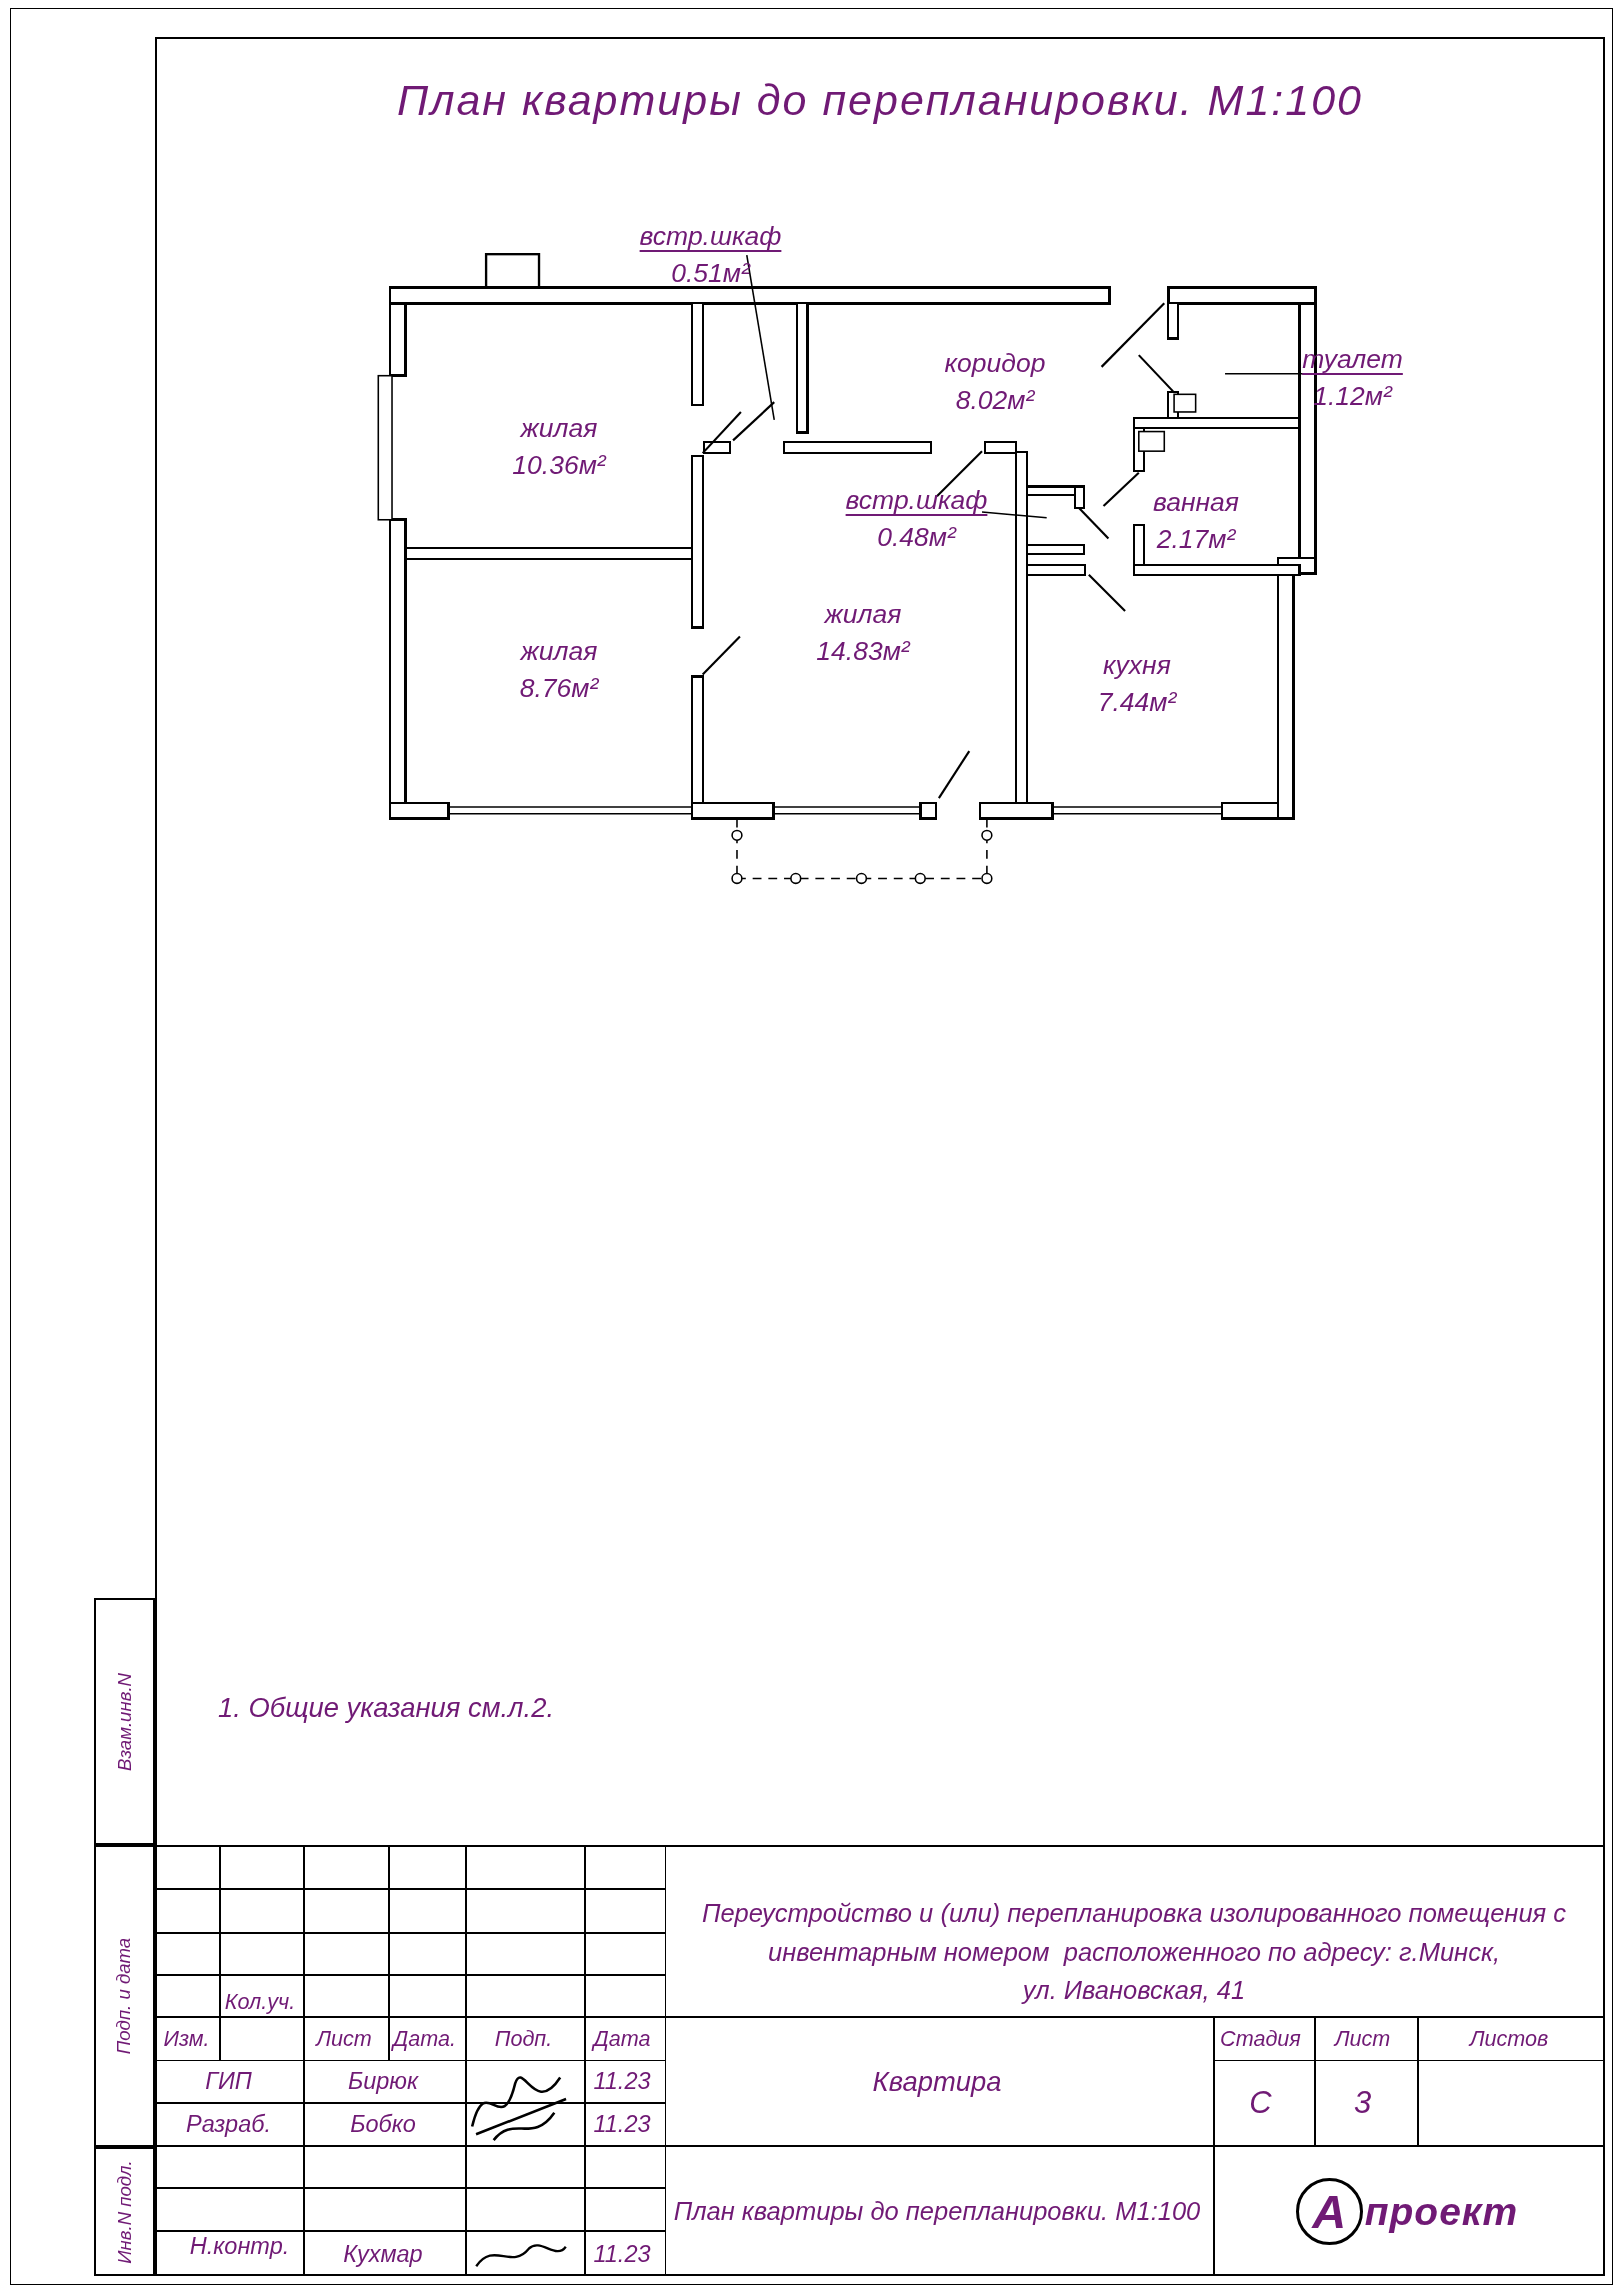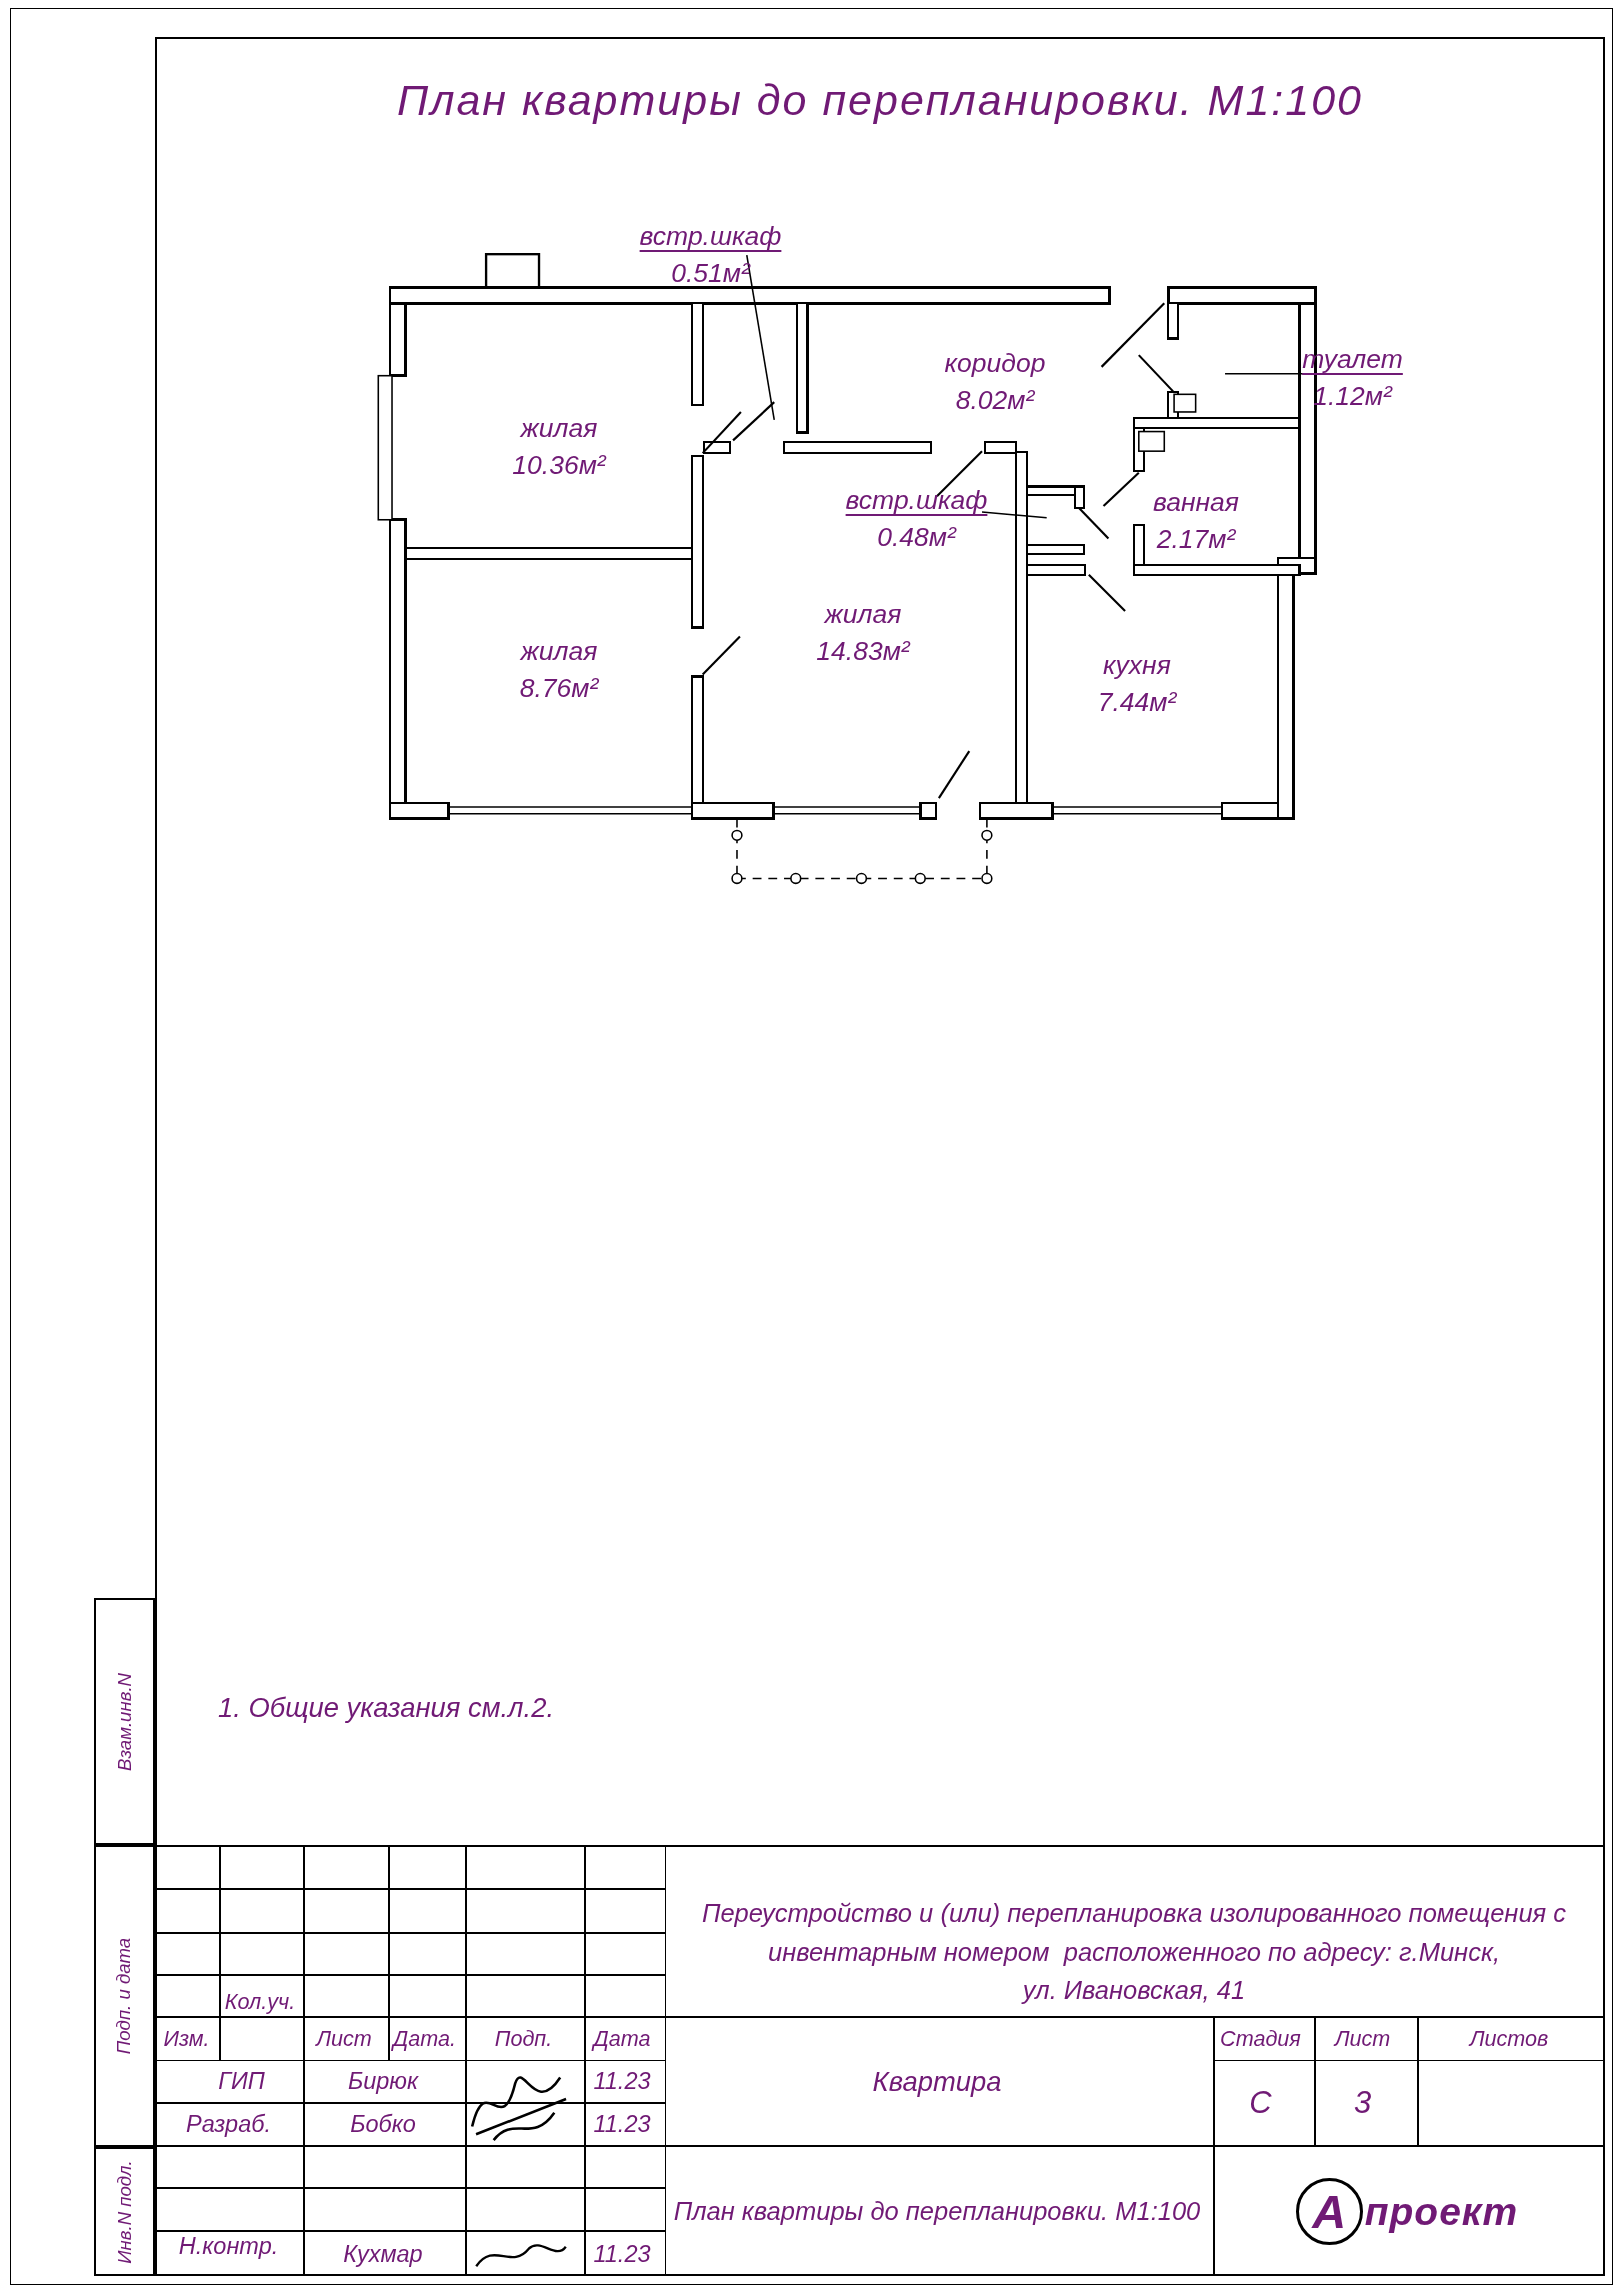--- a/index.html
+++ b/index.html
@@ -198,27 +198,27 @@
     </svg>
   </div>
 
   <div class="cell sz22" style="left:155px;top:2017px;width:63px;height:43px;">Изм.</div>
   <div class="cell sz22" style="left:218px;top:1980px;width:84px;height:43px;">Кол.уч.</div>
   <div class="cell sz22" style="left:302px;top:2017px;width:84px;height:43px;">Лист</div>
   <div class="cell sz22" style="left:386px;top:2017px;width:77px;height:43px;">Дата.</div>
   <div class="cell sz22" style="left:464px;top:2017px;width:119px;height:43px;">Подп.</div>
   <div class="cell sz22" style="left:582px;top:2017px;width:80px;height:43px;">Дата</div>
 
-  <div class="cell sz24" style="left:168px;top:2060px;width:147px;height:43px;">ГИП</div>
+  <div class="cell sz24" style="left:155px;top:2060px;width:147px;height:43px;">ГИП</div>
   <div class="cell sz24" style="left:302px;top:2060px;width:162px;height:43px;">Бирюк</div>
   <div class="cell sz24" style="left:582px;top:2060px;width:80px;height:43px;">11.23</div>
   <div class="cell sz24" style="left:155px;top:2103px;width:147px;height:43px;">Разраб.</div>
   <div class="cell sz24" style="left:302px;top:2103px;width:162px;height:43px;">Бобко</div>
   <div class="cell sz24" style="left:582px;top:2103px;width:80px;height:43px;">11.23</div>
-  <div class="cell sz24" style="left:155px;top:2233px;width:147px;height:26px;font-style:italic;">Н.контр.</div>
+  <div class="cell sz24" style="left:166px;top:2233px;width:147px;height:26px;font-style:italic;">Н.контр.</div>
   <div class="cell sz24" style="left:302px;top:2233px;width:162px;height:43px;">Кухмар</div>
   <div class="cell sz24" style="left:582px;top:2233px;width:80px;height:43px;">11.23</div>
 
   <svg class="abs" style="left:464px;top:2056px;" width="119" height="90" viewBox="0 0 121 92">
     <path d="M8,72 C22,14 38,86 52,28 C60,4 72,62 98,22 M12,80 L104,44 M30,86 C50,60 70,90 92,58" fill="none" stroke="#000" stroke-width="2.6"></path>
   </svg>
   <svg class="abs" style="left:470px;top:2237px;" width="103" height="37" viewBox="0 0 105 38">
     <path d="M6,30 C24,4 42,34 60,12 C72,0 88,24 98,10" fill="none" stroke="#000" stroke-width="2.4"></path>
   </svg>
 

